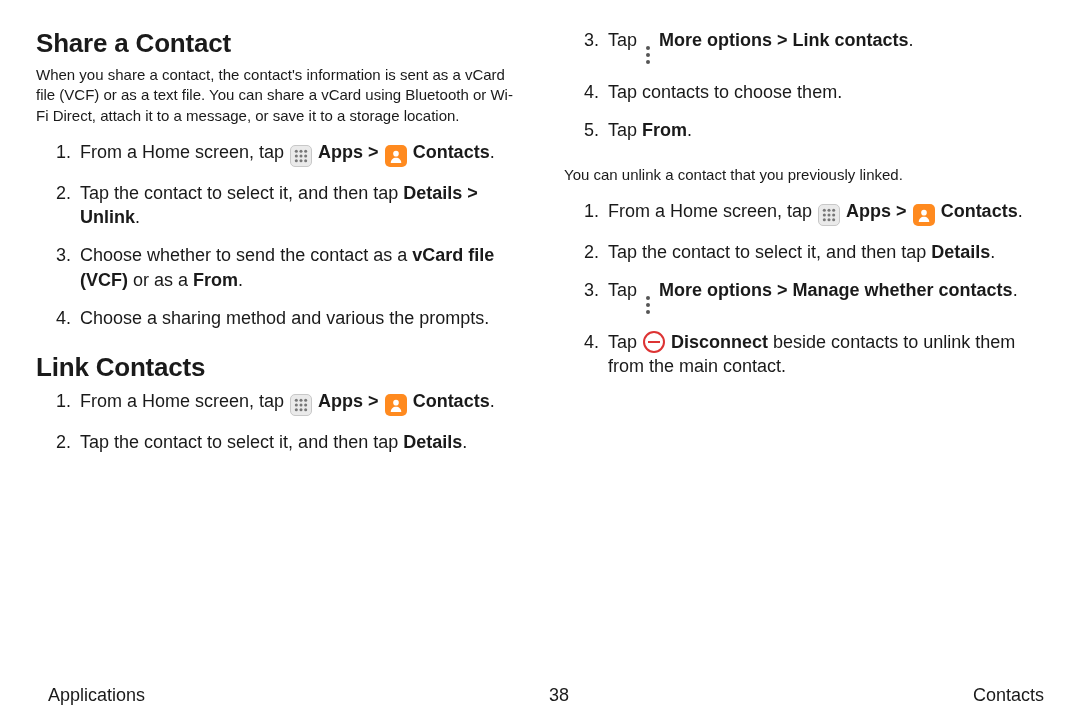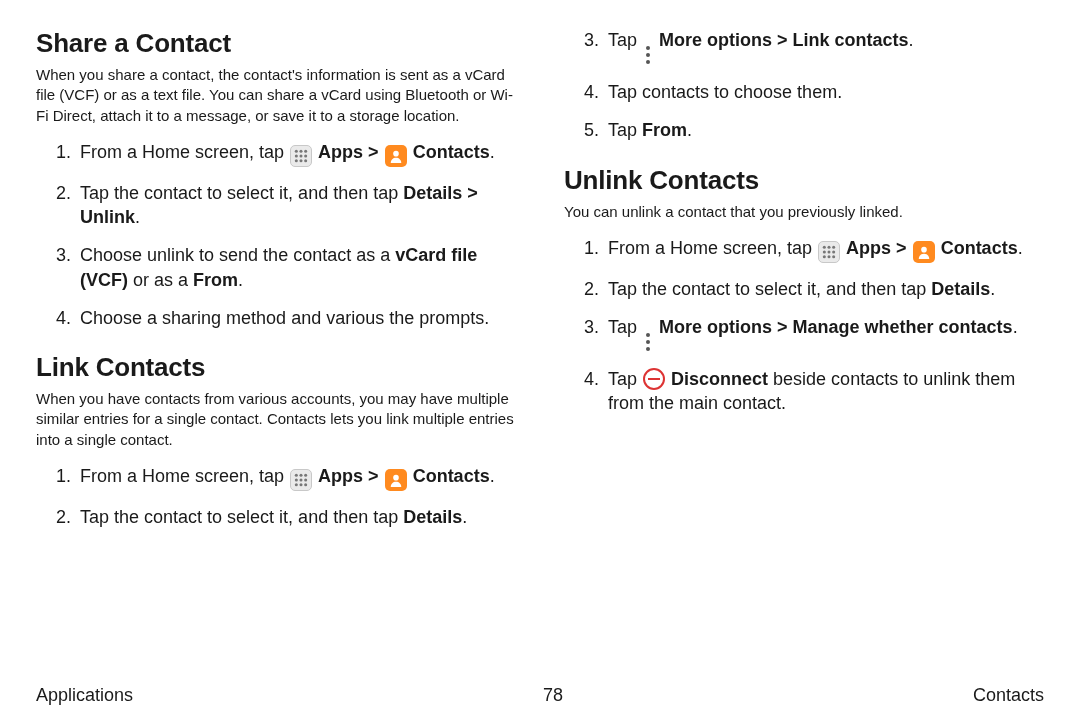--- a/index.html
+++ b/index.html
@@ -77,21 +77,21 @@
   .icon-disc::before {
     content: '';
     position: absolute;
     left: 3px; right: 3px; top: 50%;
     height: 2px; background: #d33;
     transform: translateY(-50%);
   }
   .sect { margin-bottom: 18px; }
   .footer {
     position: absolute;
-    left: 36px; right: 36px; bottom: 14px;
+    left: 48px; right: 36px; bottom: 14px;
     display: flex;
     justify-content: space-between;
     font-size: 18px;
   }
 </style>
 </head>
 <body>
 
 <div class="columns">
   <div class="col">
@@ -126,29 +126,28 @@
                   <path d="M1.5 12c0-2.8 2-4.5 4.5-4.5s4.5 1.7 4.5 4.5z"></path>
                 </g>
               </svg>
           </span>
           <span class="b">Contacts</span><span>.</span>
         </li>
         <li>
           <span>Tap the contact to select it, and then tap </span><span class="b">Details</span><span class="b"> &gt; </span><span class="b">Unlink</span><span>.</span>
         </li>
         <li>
-          <span>Choose unlink to send the contact as a </span><span class="b">vCard file (VCF)</span><span> or as a </span><span class="b">From</span><span>.</span>
+          <span>Choose whether to send the contact as a </span><span class="b">vCard file (VCF)</span><span> or as a </span><span class="b">From</span><span>.</span>
         </li>
         <li>Choose a sharing method and various the prompts.</li>
       </ol>
     </div>
 
     <div class="sect">
       <h2>Link Contacts</h2>
-      <p class="intro">When you have contacts from various accounts, you may have multiple similar entries for a single contact. Contacts lets you link multiple entries into a single contact.</p>
       <ol>
         <li>
           <span>From a Home screen, tap </span>
           <span class="icon-apps">
             <svg viewBox="0 0 12 12">
                 <g fill="#777">
                   <circle cx="2" cy="2" r="1.3"></circle>
                   <circle cx="6" cy="2" r="1.3"></circle>
                   <circle cx="10" cy="2" r="1.3"></circle>
                   <circle cx="2" cy="6" r="1.3"></circle>
@@ -193,21 +192,20 @@
           </span>
         <span class="b">More options</span><span class="b"> &gt; </span><span class="b">Link contacts</span><span>.</span>
       </li>
       <li>Tap contacts to choose them.</li>
       <li>
         <span>Tap </span><span class="b">From</span><span>.</span>
       </li>
     </ol>
 
     <div class="sect">
-      <h2>Unlink Contacts</h2>
       <p class="intro">You can unlink a contact that you previously linked.</p>
       <ol>
         <li>
           <span>From a Home screen, tap </span>
           <span class="icon-apps">
             <svg viewBox="0 0 12 12">
                 <g fill="#777">
                   <circle cx="2" cy="2" r="1.3"></circle>
                   <circle cx="6" cy="2" r="1.3"></circle>
                   <circle cx="10" cy="2" r="1.3"></circle>
@@ -251,15 +249,15 @@
           <span class="icon-disc"></span>
           <span class="b">Disconnect</span><span> beside contacts to unlink them from the main contact.</span>
         </li>
       </ol>
     </div>
   </div>
 </div>
 
 <div class="footer">
   <span>Applications</span>
-  <span>78</span>
+  <span>38</span>
   <span>Contacts</span>
 </div>
 
 </body></html>

